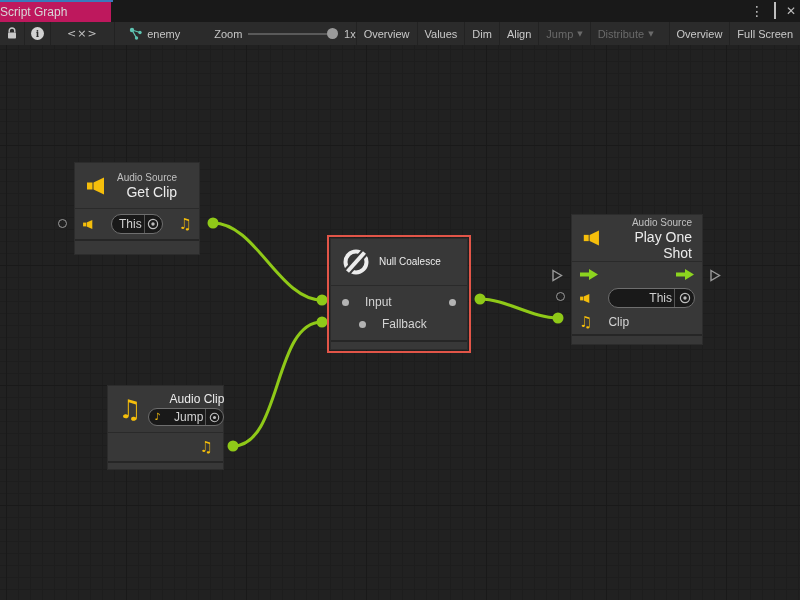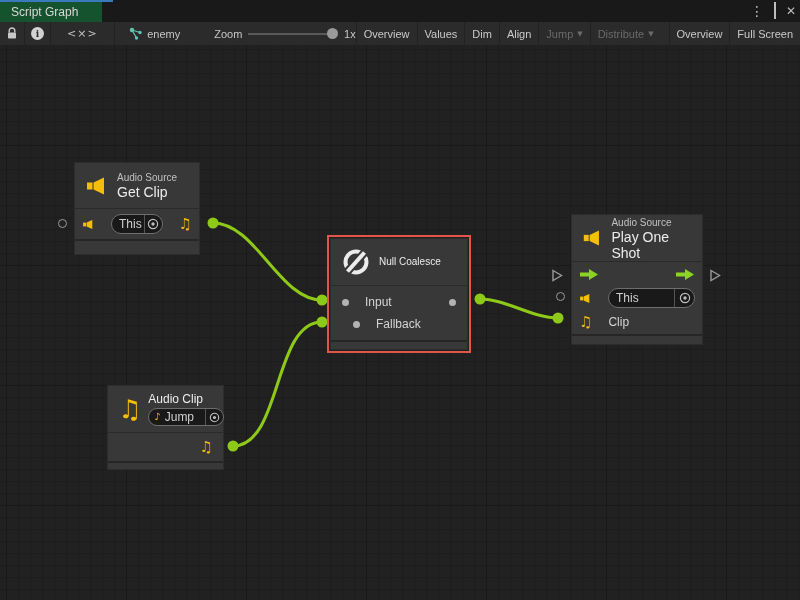--- a/index.html
+++ b/index.html
@@ -2,22 +2,22 @@
 <html><head>
 <meta charset="utf-8">
 <style>
   * { margin:0; padding:0; box-sizing:border-box; }
   html,body { width:800px; height:600px; overflow:hidden; background:#191919;
     font-family:"Liberation Sans","DejaVu Sans",sans-serif; }
 
   
   .tabbar { position:relative; height:22px; background:#191919; }
   .tab-accent { position:absolute; left:0; top:0; width:113px; height:2px; background:#3A79BB; }
-  .tab { position:absolute; left:0; top:2px; width:102px; height:20px; background:#14532d;
-    color:#d8d8d8; font-size:12px; line-height:20px; padding-left:11px; }
+  .tab { position:absolute; left:0; top:2px; width:111px; height:20px; background:#be185d;
+    color:#d8d8d8; font-size:12px; line-height:20px; }
   .win-controls { position:absolute; right:4px; top:0; height:22px; display:flex; align-items:center; gap:10px; color:#bdbdbd; }
   .win-btn { cursor:default; font-family:"DejaVu Sans",sans-serif; font-size:12px; line-height:1; }
   .maxi-box { width:10px; height:9px; border:1.5px solid #bdbdbd; border-top-width:2.5px; }
 
   
   .toolbar { display:flex; align-items:center; height:23px; background:#2B2B2B;
     color:#C6C6C6; font-size:11px; }
   .tb-icon-btn { height:100%; display:flex; align-items:center; justify-content:center;
     border-right:1px solid #222; }
   .tb-lock { width:26px; }  .tb-info { width:26px; }  .tb-code { width:66px; font-family:"DejaVu Sans",sans-serif; letter-spacing:1px; color:#c2c2c2; font-size:11px; }
@@ -37,21 +37,21 @@
 
   
   .canvas { position:absolute; left:0; top:45px; width:800px; height:555px;
     background-color:#212121;
     background-image:
       linear-gradient(90deg,#191919 1px,transparent 1px),
       linear-gradient(180deg,#191919 1px,transparent 1px),
       linear-gradient(90deg,#1d1d1d 1px,transparent 1px),
       linear-gradient(180deg,#1d1d1d 1px,transparent 1px);
     background-size:120px 120px,120px 120px,12px 12px,12px 12px;
-    background-position:6px 0,0 100px,6px 0,0 4px; }
+    background-position:6px 0,0 100px,6px 0,0 4px;text-align:right; }
   .wires { position:absolute; left:0; top:0; z-index:1; }
 
   
   .node { position:absolute; z-index:2; background:#383838; border:1px solid #2c2c2c;
     display:flex; flex-direction:column; color:#e9e9e9; }
   .node.selected { outline:2px solid #E25548; outline-offset:1px; }
   .node-header { display:flex; align-items:center; gap:8px; padding:0 10px; }
   .hdr-text { display:flex; flex-direction:column; justify-content:center; }
   .hdr-cat { font-size:10px; color:#c0c0c0; line-height:13px; }
   .hdr-title { font-size:14px; color:#ececec; line-height:16px; }
@@ -199,21 +199,21 @@
       </svg>
       <span class="hdr-title" style="font-size:10px;">Null Coalesce</span>
     </div>
     <div class="node-sep"></div>
     <div style="padding:5px 0;">
       <div class="node-row" style="height:22px; padding:0 11px;">
         <span class="port-dot"></span>
         <span class="port-label">Input</span>
         <span class="port-dot" style="position:absolute; right:11px;"></span>
       </div>
-      <div class="node-row" style="height:22px; padding:0 22px;">
+      <div class="node-row" style="height:22px; padding:0 22px;margin-left:6px;">
         <span class="port-dot"></span>
         <span class="port-label">Fallback</span>
       </div>
     </div>
     <div class="node-footer"></div>
   </div>
 
   <div class="node" style="left:571px; top:169px; width:132px; height:131px;">
     <div class="node-header" style="height:46px;">
       <svg width="24" height="24" viewBox="0 0 24 24">

